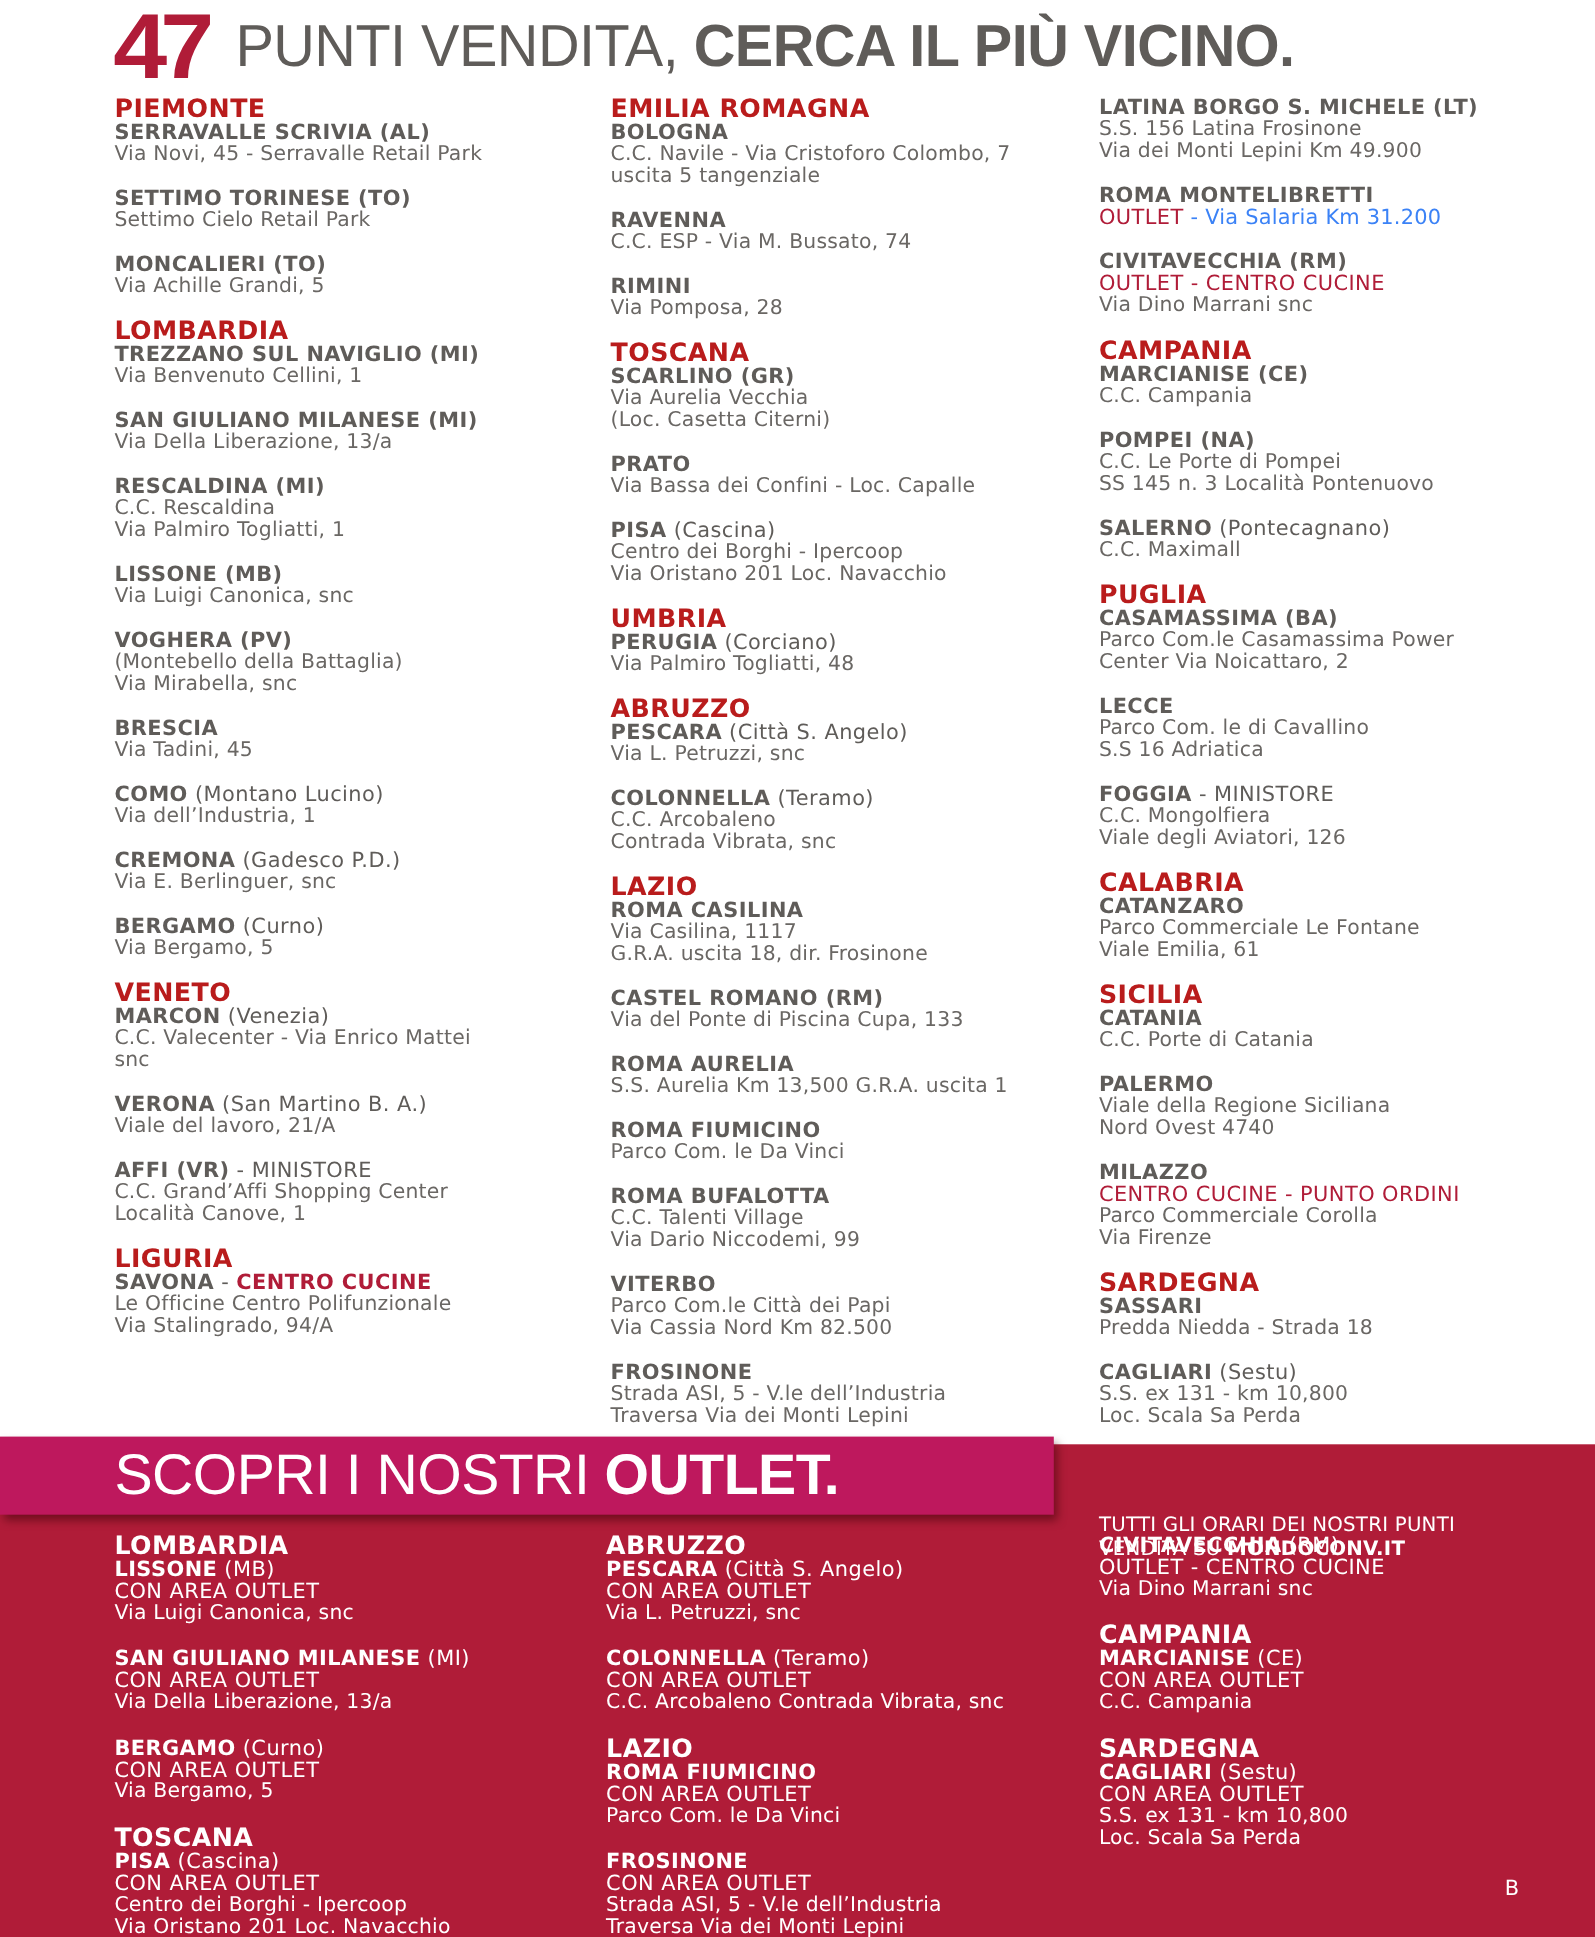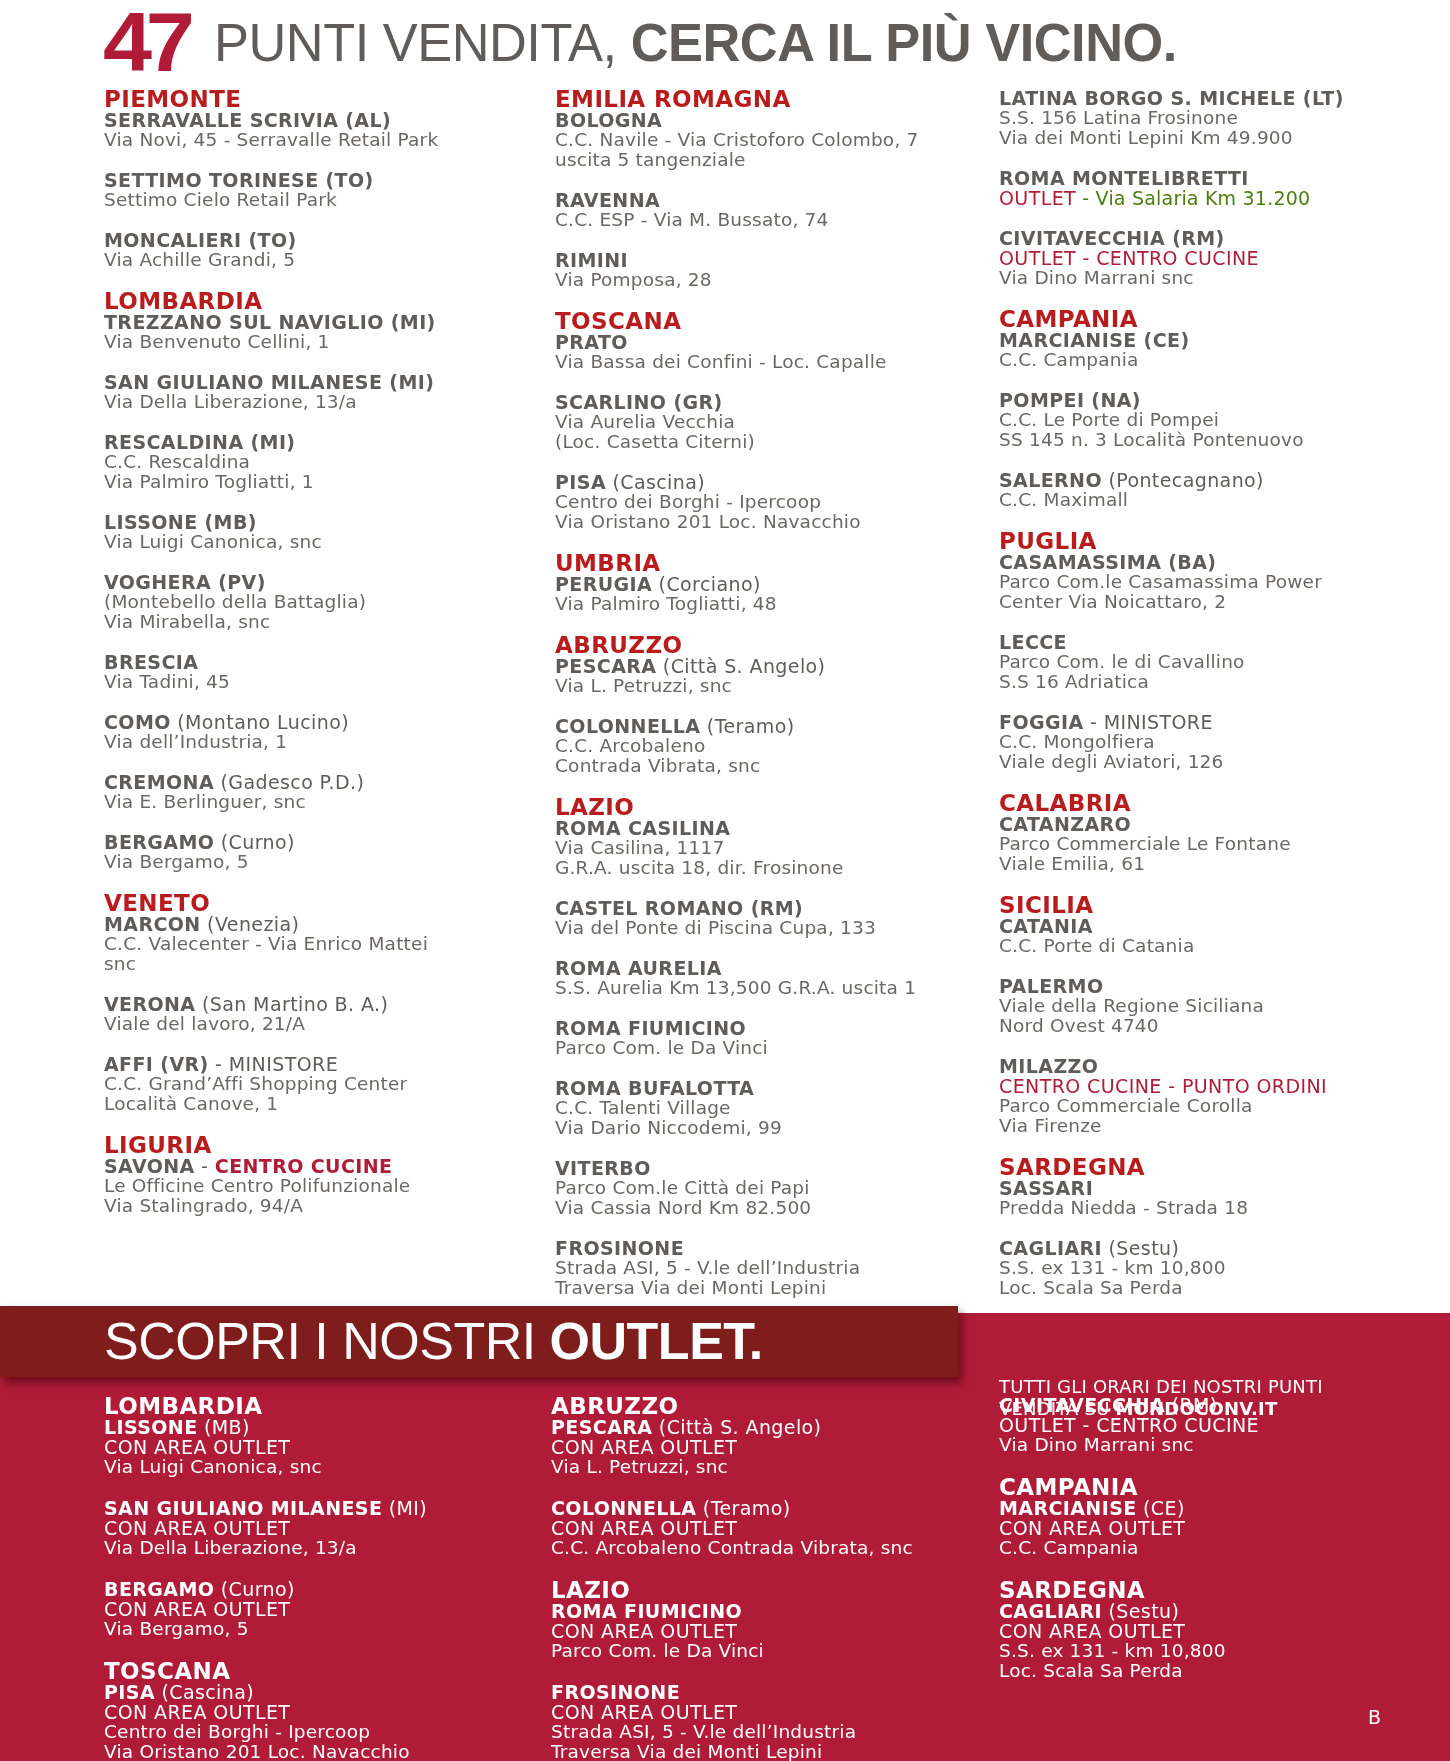--- a/index.html
+++ b/index.html
@@ -15,25 +15,25 @@
     .col1 { left: 104px; width: 420px; }
     .col2 { left: 555px; width: 420px; }
     .col3 { left: 999px; width: 420px; }
 
     .region { font-weight: 700; font-size: 23px; line-height: 22px; color: #b91c1c; letter-spacing: 0.4px; }
     .store { margin-bottom: 20px; }
     .name { font-weight: 700; color: #5f5c59; letter-spacing: 0.4px; line-height: 20px; }
     .name .extra { font-weight: 400; }
     .name .red { color: #b01c38; text-align: center; }
     .tag { font-weight: 400; color: #b01c38; letter-spacing: 0.4px; }
-    .tag-rest { font-weight: 400; color: #4d7c0f; margin-top: 18px; }
+    .tag-rest { font-weight: 400; color: #3b82f6; margin-top: 18px; }
     .addr { font-weight: 400; color: #6a6764; line-height: 20px; font-size: 18.5px; }
 
     .red-bg { position: absolute; left: 0; top: 1313px; width: 1450px; height: 448px; background: #b01c38; }
-    .banner { position: absolute; left: 0; top: 1306px; width: 958px; height: 71px; background: #7f1d1d; box-shadow: 4px 6px 8px rgba(60,0,10,0.55); display: flex; align-items: center; padding-left: 29px; }
+    .banner { position: absolute; left: 0; top: 1306px; width: 958px; height: 71px; background: #be185d; box-shadow: 4px 6px 8px rgba(60,0,10,0.55); display: flex; align-items: center; padding-left: 29px; }
     .banner .txt { position: absolute; left: 104px; top: 0; height: 71px; line-height: 71px; font-family: "Liberation Sans", sans-serif; font-size: 52px; color: #ffffff; white-space: nowrap; letter-spacing: -0.5px; }
     .banner .txt b { font-weight: 700; }
 
     .hours { position: absolute; left: 999px; top: 1376px; color: #ffffff; font-size: 18px; line-height: 22px; white-space: nowrap; letter-spacing: 0.2px; }
     .hours b { font-weight: 700; }
 
     .ocol { position: absolute; top: 1395px; font-size: 19px; line-height: 20px; color: #ffffff; letter-spacing: 0.2px; }
     .ocol1 { left: 104px; width: 430px; }
     .ocol2 { left: 551px; width: 440px; }
     .ocol3 { left: 999px; width: 420px; }
@@ -138,27 +138,27 @@
     <div class="store">
       <div class="name"><span>RAVENNA</span></div>
       <div class="addr">C.C. ESP - Via M. Bussato, 74</div>
     </div>
     <div class="store">
       <div class="name"><span>RIMINI</span></div>
       <div class="addr">Via Pomposa, 28</div>
     </div>
     <div class="region">TOSCANA</div>
     <div class="store">
-      <div class="name"><span>PRATO</span></div>
-      <div class="addr">Via Bassa dei Confini - Loc. Capalle</div>
-    </div>
-    <div class="store">
       <div class="name"><span>SCARLINO (GR)</span></div>
       <div class="addr">Via Aurelia Vecchia</div>
       <div class="addr">(Loc. Casetta Citerni)</div>
+    </div>
+    <div class="store">
+      <div class="name"><span>PRATO</span></div>
+      <div class="addr">Via Bassa dei Confini - Loc. Capalle</div>
     </div>
     <div class="store">
       <div class="name"><span>PISA</span><span class="extra"> (Cascina)</span></div>
       <div class="addr">Centro dei Borghi - Ipercoop</div>
       <div class="addr">Via Oristano 201 Loc. Navacchio</div>
     </div>
     <div class="region">UMBRIA</div>
     <div class="store">
       <div class="name"><span>PERUGIA</span><span class="extra"> (Corciano)</span></div>
       <div class="addr">Via Palmiro Togliatti, 48</div>

